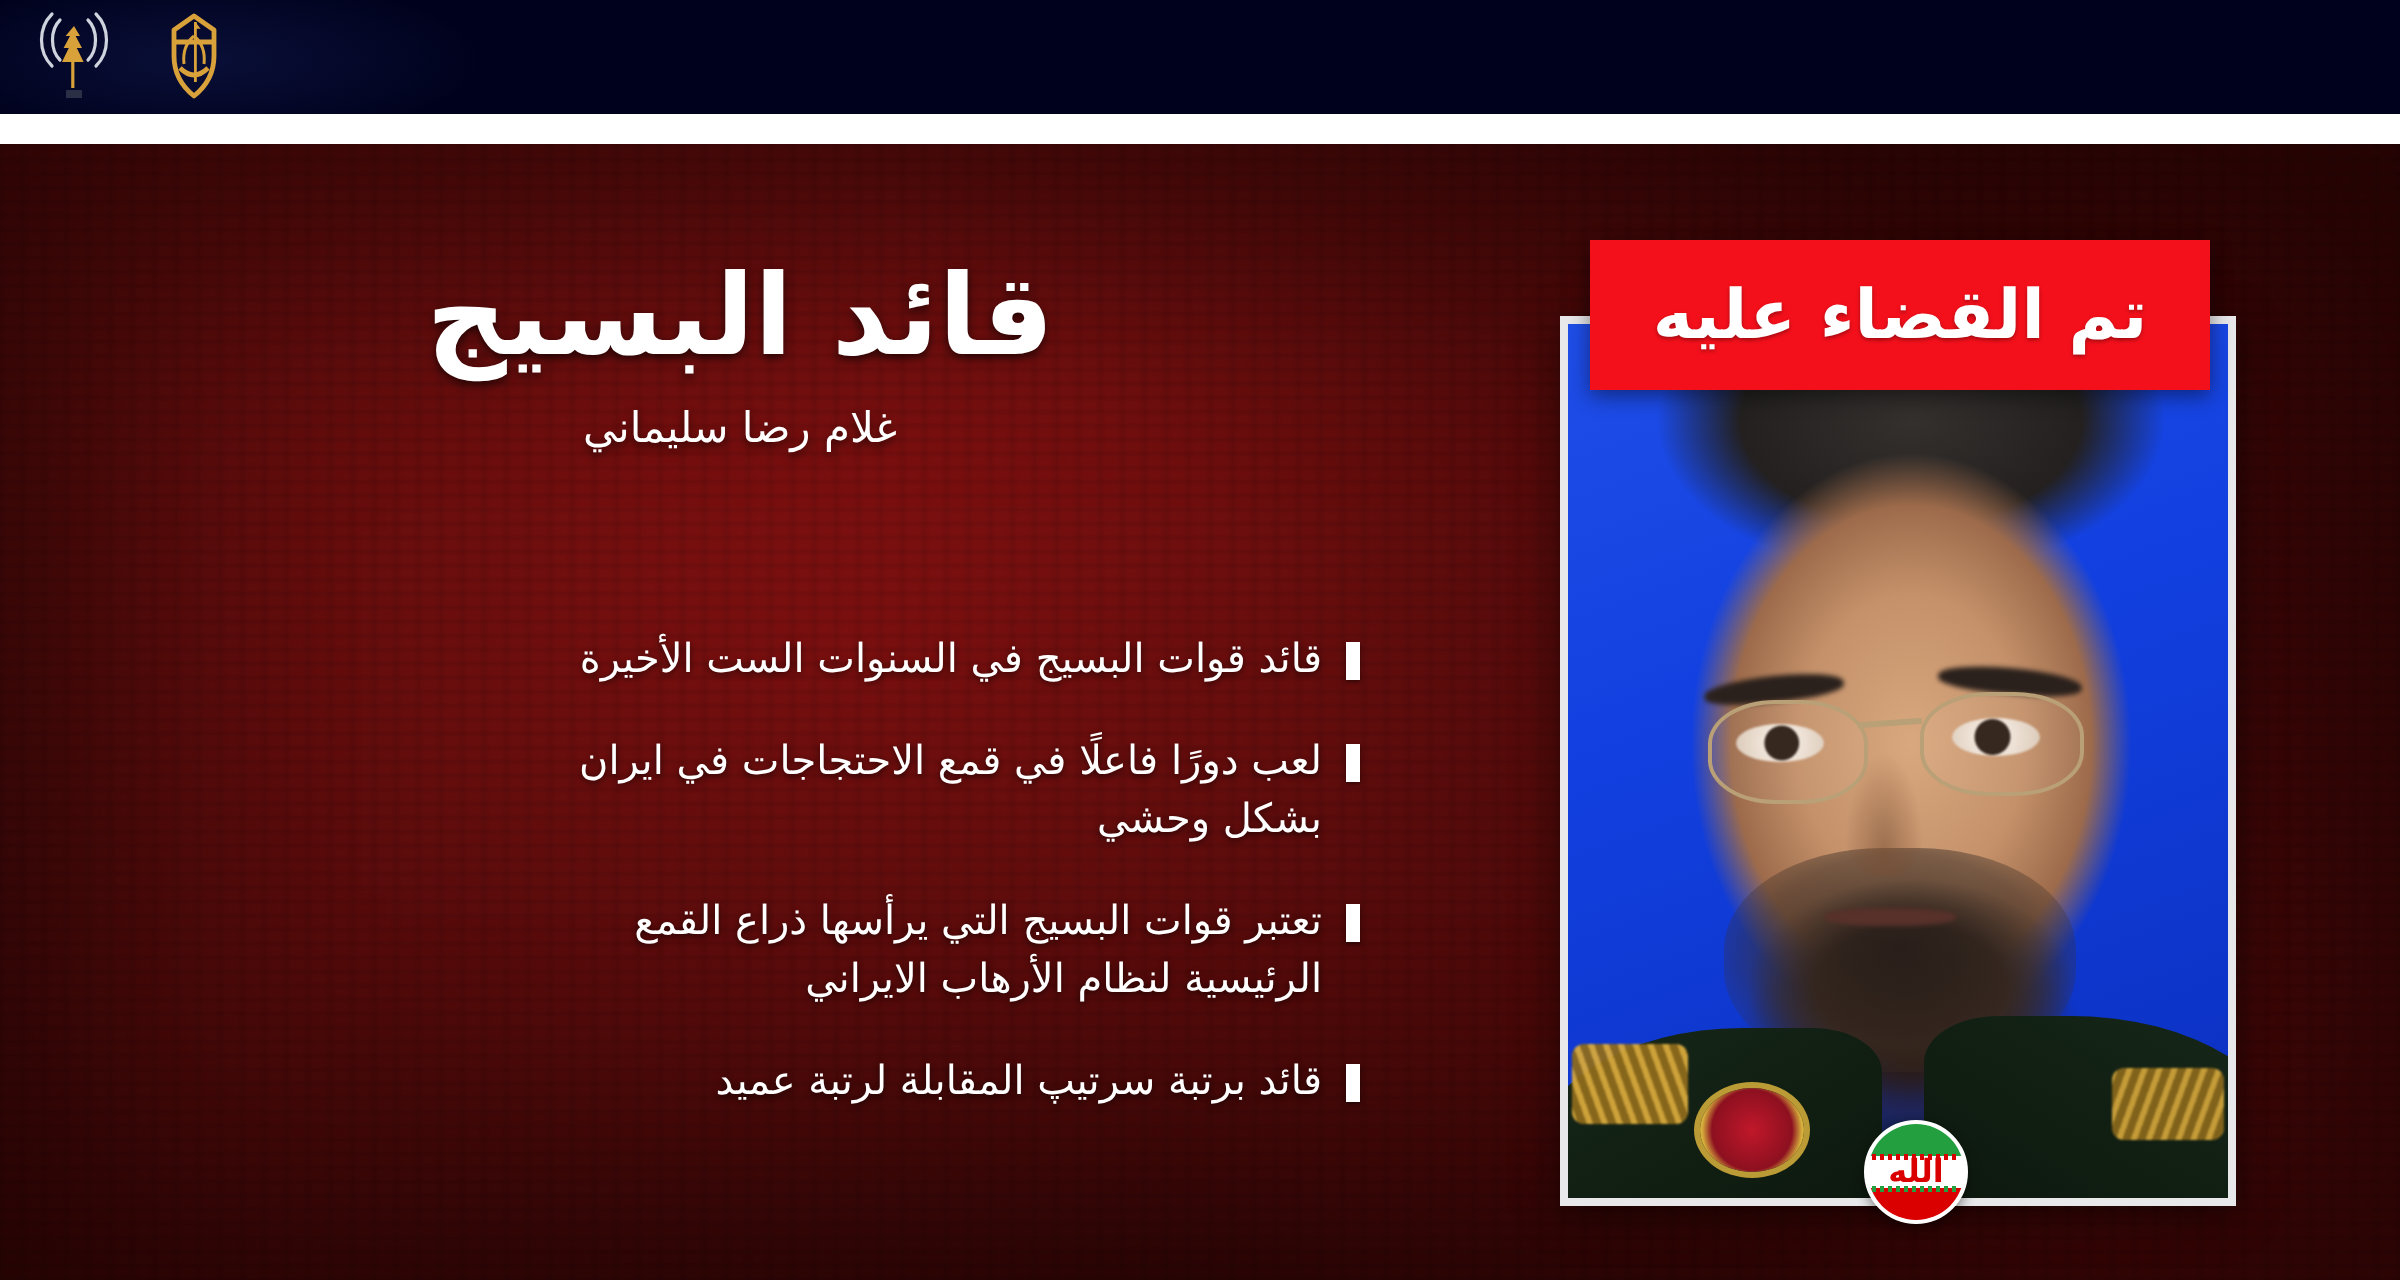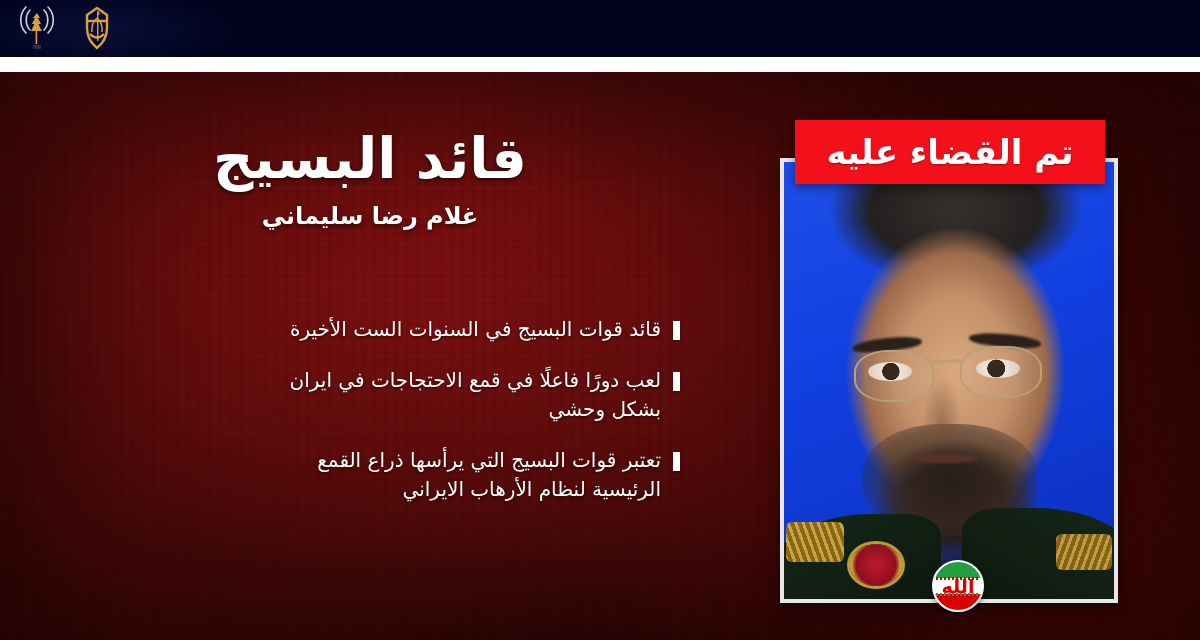--- a/index.html
+++ b/index.html
@@ -88,22 +88,22 @@
   }
   .main-title {
     font-size: 56px;
     font-weight: bold;
     line-height: 1.05;
     letter-spacing: 0px;
     text-shadow: 0 2px 5px rgba(0,0,0,0.6);
     margin: 0;
   }
   .subtitle {
-    font-size: 24px;
-    font-weight: bold;
+    font-size: 21px;
+    font-weight: normal;
     line-height: 1.3;
     margin: 12px 0 0 0;
     text-shadow: 0 2px 4px rgba(0,0,0,0.55);
   }
 
   .bullets {
     position: absolute;
     top: 315px;
     left: 60px;
     width: 620px;
@@ -180,21 +180,21 @@
   .epaulette { left: 2px; top: 360px; width: 58px; height: 40px; background: repeating-linear-gradient(70deg, #d8a93c 0px, #d8a93c 3px, #8d6a1c 3px, #8d6a1c 7px); border-radius: 6px; opacity: 0.95; filter: blur(0.4px); }
   .epaulette-r { left: 272px; top: 372px; width: 56px; height: 36px; background: repeating-linear-gradient(110deg, #d8a93c 0px, #d8a93c 3px, #8d6a1c 3px, #8d6a1c 7px); border-radius: 6px; opacity: 0.9; filter: blur(0.4px); }
   .medal { left: 66px; top: 382px; width: 52px; height: 42px; background: radial-gradient(circle at 50% 50%, #c0182a 0%, #8d1020 60%, #d8b23c 75%, #8d6a1c 100%); border-radius: 50%; box-shadow: 0 0 0 3px rgba(216,178,60,0.85); }
 
   
   .banner {
     position: absolute;
     top: 120px;
     left: 795px;
     width: 310px;
-    height: 64px;
+    height: 75px;
     background: #f4101b;
     display: flex;
     align-items: center;
     justify-content: center;
     box-shadow: 0 3px 10px rgba(0,0,0,0.45);
   }
   .banner-text {
     color: #ffffff;
     font-size: 34px;
     font-weight: bold;
@@ -218,21 +218,21 @@
     background: #fff;
   }
   .flag-green { position: absolute; top: 0; left: 0; right: 0; height: 33.33%; background: #239f40; }
   .flag-white { position: absolute; top: 33.33%; left: 0; right: 0; height: 33.34%; background: #ffffff; }
   .flag-red { position: absolute; top: 66.66%; left: 0; right: 0; height: 33.34%; background: #da0000; }
   .flag-emblem {
     position: absolute;
     top: 50%; left: 50%;
     transform: translate(-50%, -50%);
     color: #da0000;
-    font-size: 19px;
+    font-size: 16px;
     line-height: 1;
     font-weight: bold;
   }
   .kufic-top { position: absolute; top: 31%; left: 4%; right: 4%; height: 3px;
     background: repeating-linear-gradient(90deg, #da0000 0px, #da0000 2px, transparent 2px, transparent 4px); }
   .kufic-bot { position: absolute; top: 65%; left: 4%; right: 4%; height: 3px;
     background: repeating-linear-gradient(90deg, #239f40 0px, #239f40 2px, transparent 2px, transparent 4px); }
 </style>
 </head>
 <body>
@@ -298,20 +298,24 @@
       <span class="bullet-text">لعب دورًا فاعلًا في قمع الاحتجاجات في ايران
 بشكل وحشي</span>
     </div>
 
     <div class="bullet-row">
       <span class="bullet-mark"></span>
       <span class="bullet-text">تعتبر قوات البسيج التي يرأسها ذراع القمع
 الرئيسية لنظام الأرهاب الايراني</span>
     </div>
 
+    <div class="bullet-row">
+      <span class="bullet-mark"></span>
+      <span class="bullet-text">قائد برتبة سرتيپ المقابلة لرتبة عميد</span>
+    </div>
 
   </div>
 
   <div class="portrait-frame">
     <div class="portrait-photo">
       <span class="pf beard2"></span>
       <span class="pf shoulder-l"></span>
       <span class="pf shoulder-r"></span>
       <span class="pf epaulette"></span>
       <span class="pf epaulette-r"></span>

